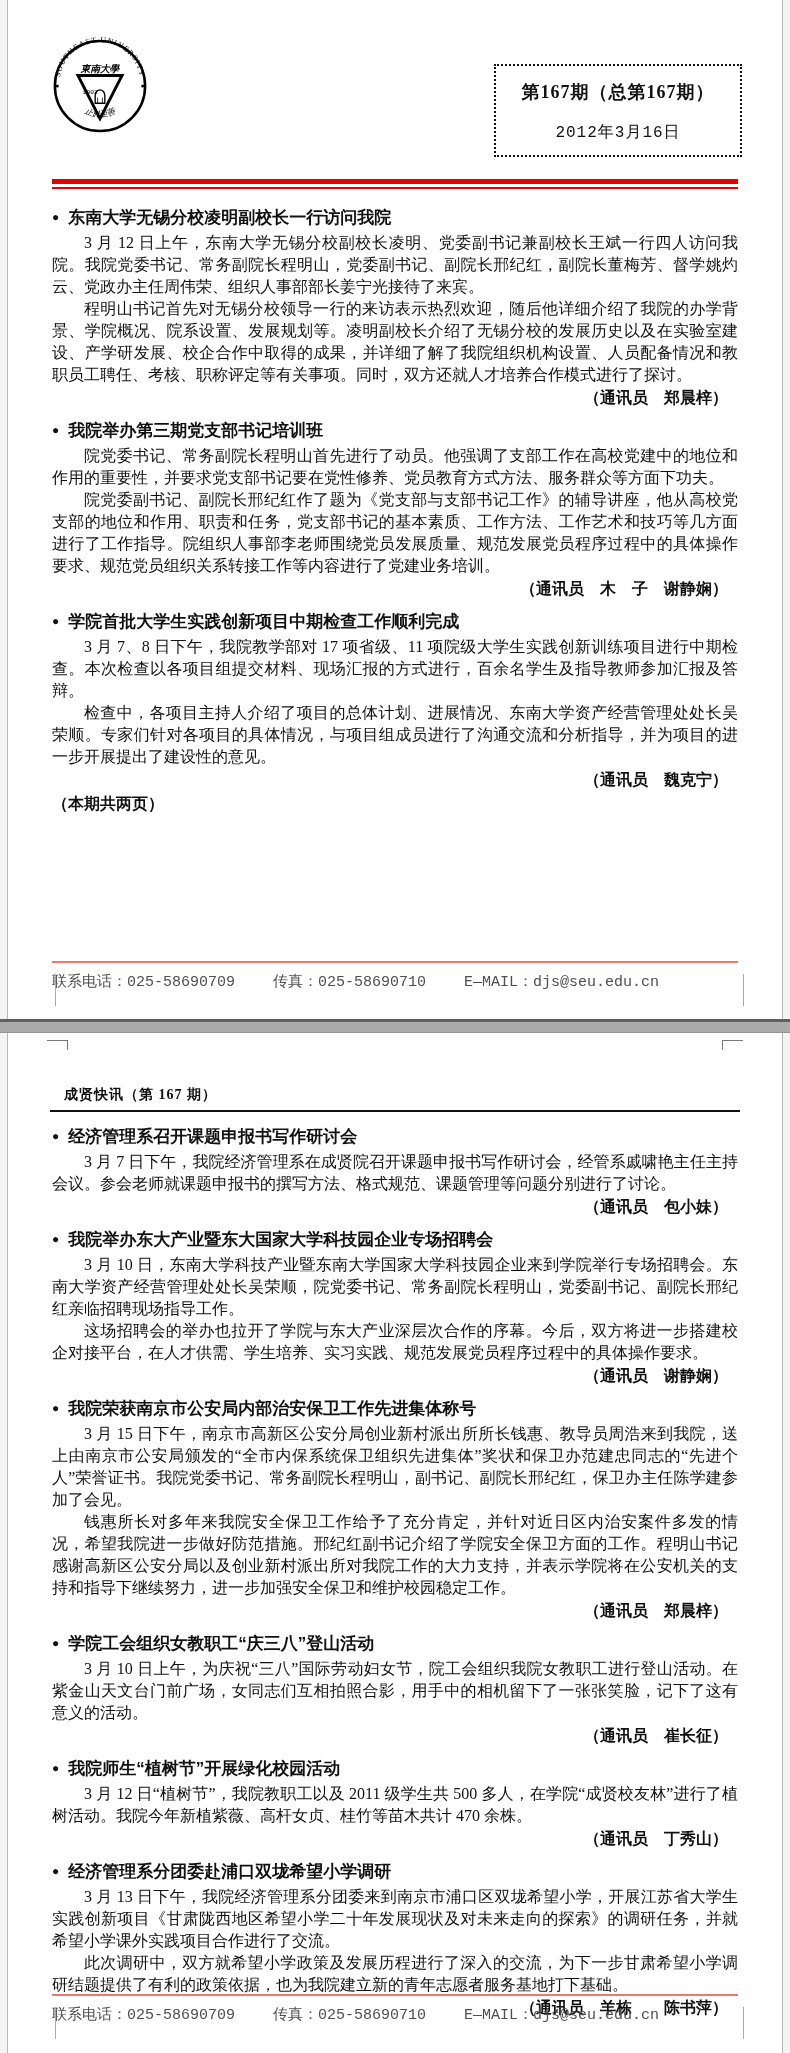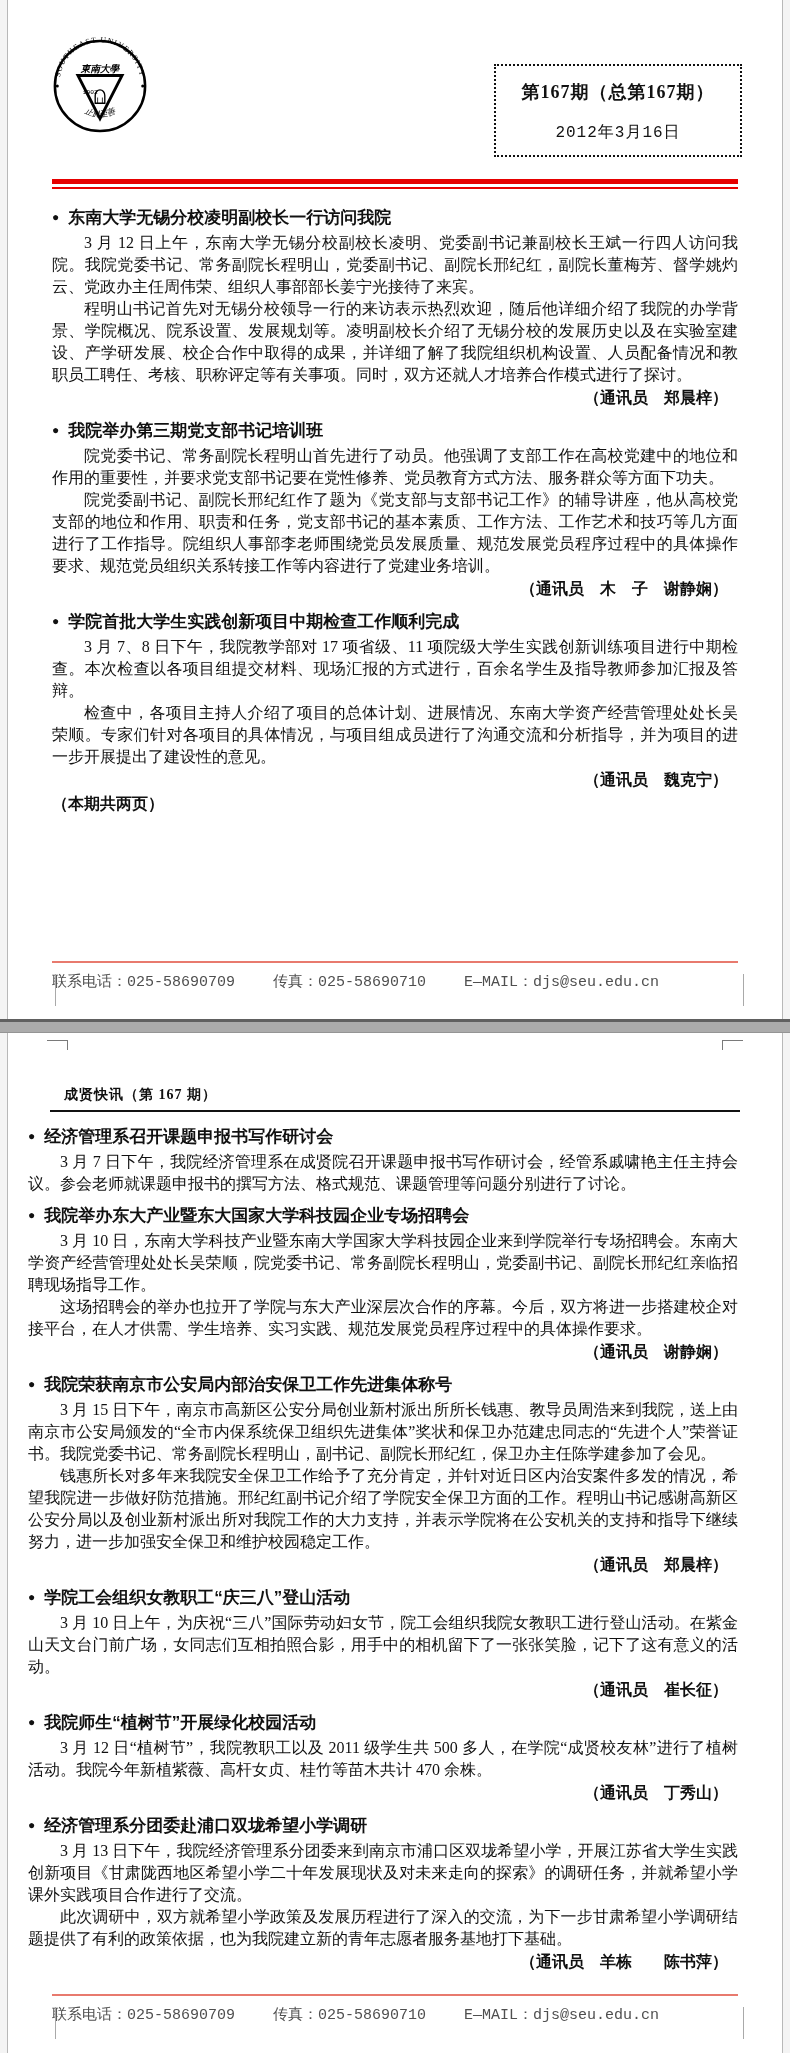--- a/index.html
+++ b/index.html
@@ -41,21 +41,21 @@
   .footer-text{margin-top:9px;font-size:15px;color:#4f4f4f;font-family:"Liberation Mono",monospace;white-space:nowrap;}
   .footer-text span{margin-right:38px;}
   .v-mark{position:absolute;width:1px;height:32px;background:#a9a9a9;}
 
   
   .corner-mark{position:absolute;top:7px;width:20px;height:9px;}
   .corner-mark.left{left:39px;border-top:1px solid #7a7a7a;border-right:1px solid #7a7a7a;}
   .corner-mark.right{right:39px;border-top:1px solid #7a7a7a;border-left:1px solid #7a7a7a;}
   .p2-header{margin:52px 42px 0 42px;border-bottom:2px solid #111;padding:0 0 6px 14px;}
   .p2-header-title{font-size:14px;font-weight:bold;letter-spacing:1px;}
-  .p2-content{margin:12px 44px 0 20px;}
+  .p2-content{margin:12px 44px 0 44px;}
 </style>
 </head>
 <body>
 
 <div class="canvas">
   <div class="top-mark"></div>
 
   <div class="page page-1">
 
     <div class="masthead">
@@ -139,20 +139,21 @@
 
     <div class="p2-header">
       <span class="p2-header-title">成贤快讯（第 167 期）</span>
     </div>
 
     <div class="content p2-content">
 
       <div class="article">
         <h3 class="art-title"><span class="bullet">●</span><span>经济管理系召开课题申报书写作研讨会</span></h3>
         <p>3 月 7 日下午，我院经济管理系在成贤院召开课题申报书写作研讨会，经管系戚啸艳主任主持会议。参会老师就课题申报书的撰写方法、格式规范、课题管理等问题分别进行了讨论。</p>
+        <div class="byline">（通讯员　包小妹）</div>
       </div>
 
       <div class="article">
         <h3 class="art-title"><span class="bullet">●</span><span>我院举办东大产业暨东大国家大学科技园企业专场招聘会</span></h3>
         <p>3 月 10 日，东南大学科技产业暨东南大学国家大学科技园企业来到学院举行专场招聘会。东南大学资产经营管理处处长吴荣顺，院党委书记、常务副院长程明山，党委副书记、副院长邢纪红亲临招聘现场指导工作。</p>
         <p>这场招聘会的举办也拉开了学院与东大产业深层次合作的序幕。今后，双方将进一步搭建校企对接平台，在人才供需、学生培养、实习实践、规范发展党员程序过程中的具体操作要求。</p>
         <div class="byline">（通讯员　谢静娴）</div>
       </div>
 
       <div class="article">

